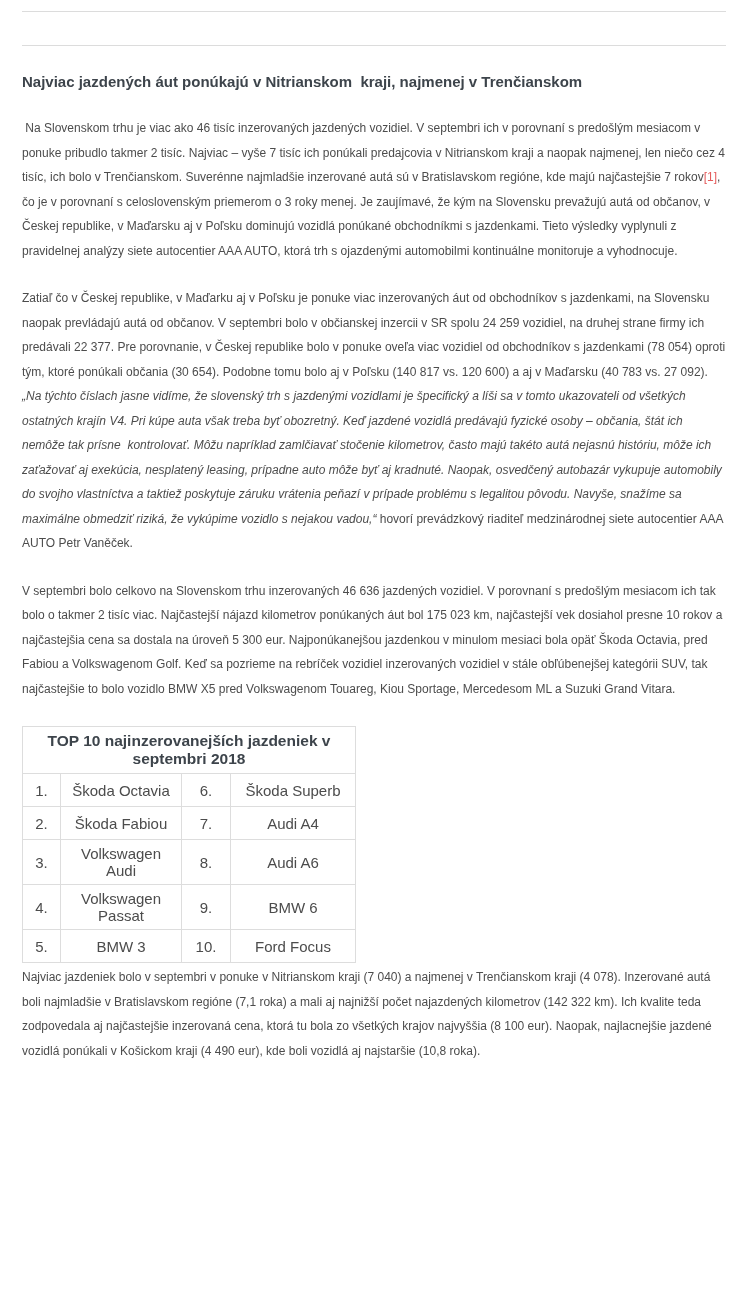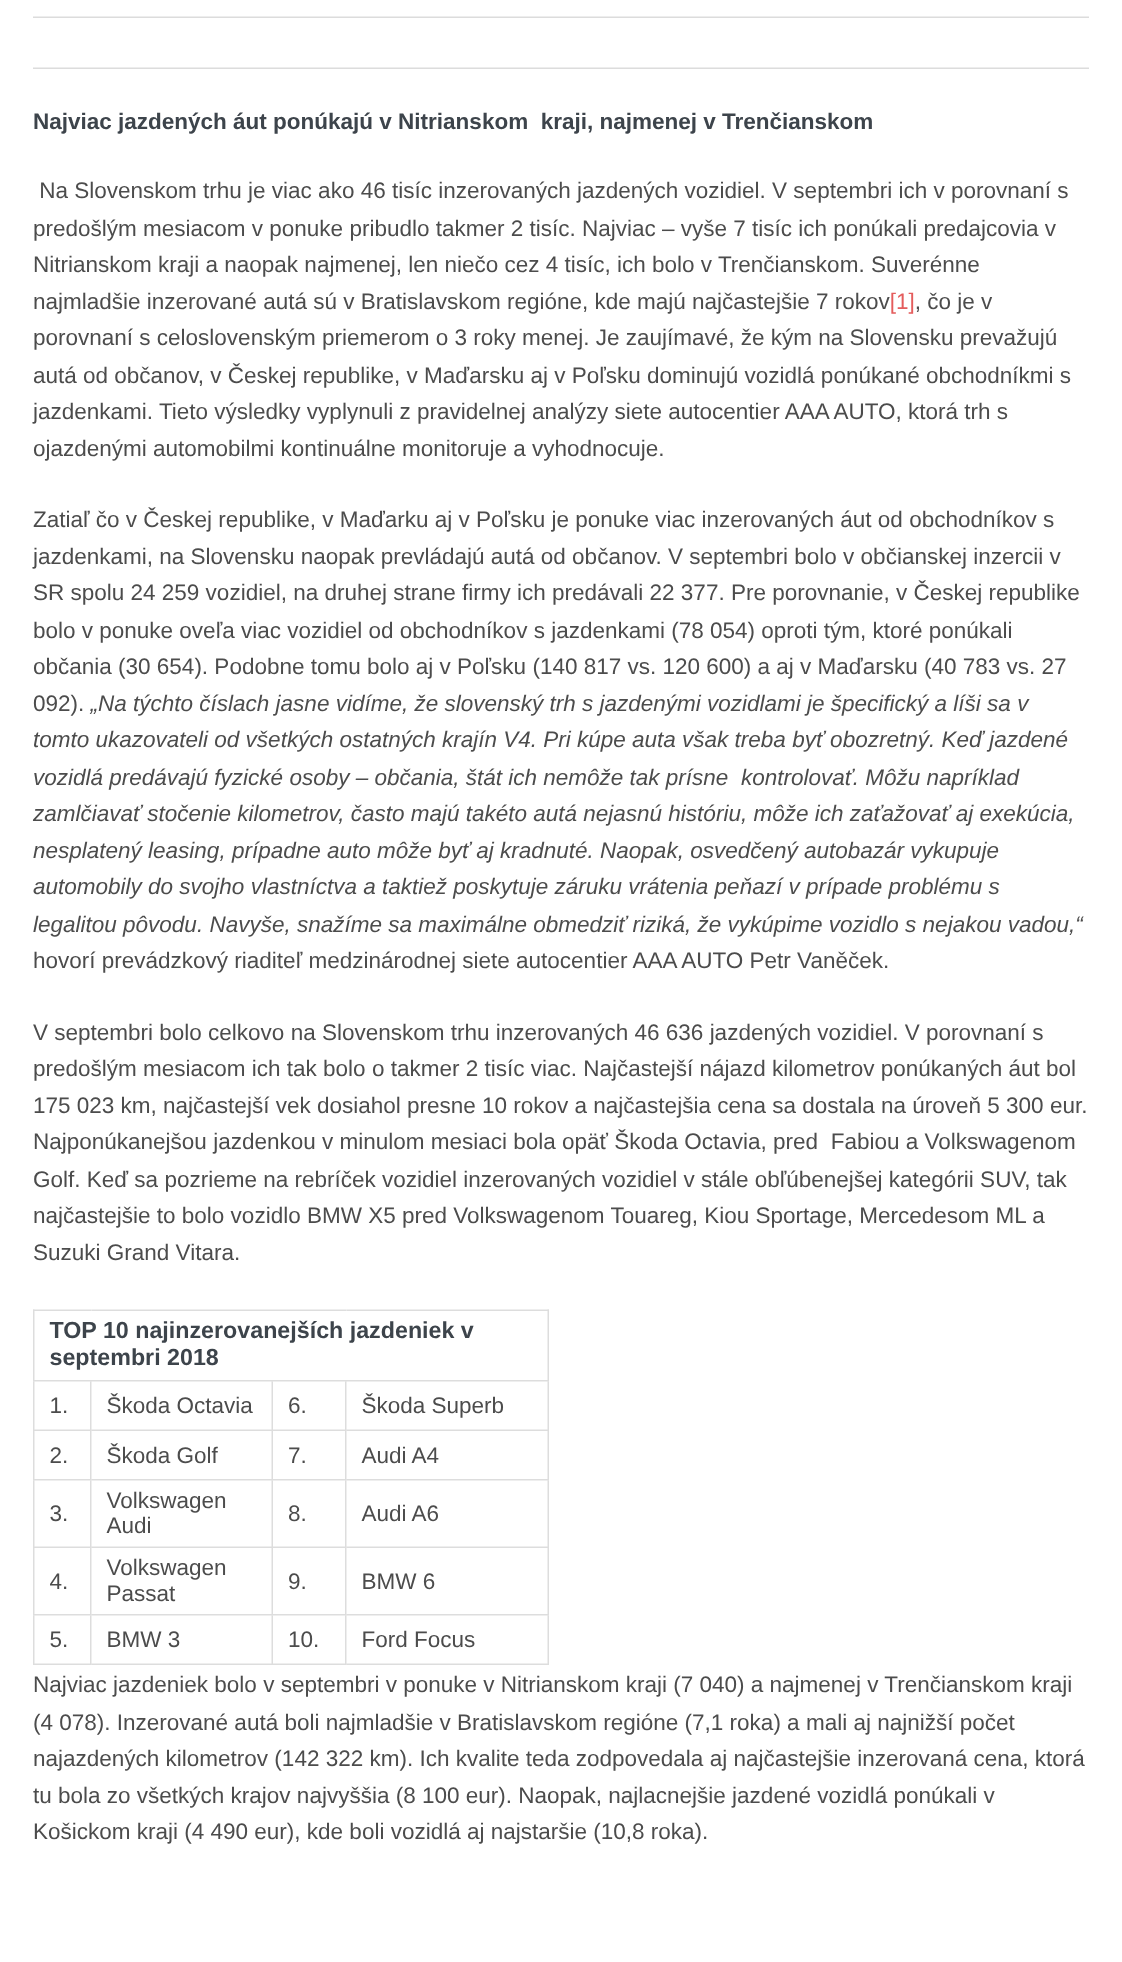--- a/index.html
+++ b/index.html
@@ -34,50 +34,50 @@
   .divider-2 { margin-top: 33px; }
   .subheading {
     margin: 25px 0 4px 0;
     font-size: 15px;
     line-height: 22px;
     font-weight: bold;
     color: #3d444b;
   }
   p.body-text {
     margin: 23px 0 0 0;
-    font-size: 15px;
+    font-size: 12px;
     line-height: 24.5px;
     color: #4c4c4c;
   }
   p.after-table { margin-top: 2px; }
   .ref-mark { color: #e45c5c; text-decoration: none; }
   .quote-italic { font-style: italic; }
   table.top10 {
     border-collapse: collapse;
     margin-top: 25px;
     font-size: 15px;
     color: #4c4c4c;
   }
   table.top10 th, table.top10 td {
     border: 1px solid #dddddd;
     padding: 5px 10px;
     height: 33px;
-    text-align: left;
+    text-align: center;
     vertical-align: middle;
     font-weight: normal;
   }
   table.top10 th.table-title-cell {
     font-weight: bold;
     color: #3d444b;
     font-size: 15.5px;
   }
   .col-rank-l { width: 38px; }
   .col-model-l { width: 121px; }
   .col-rank-r { width: 49px; }
-  .col-model-r { width: 135px; border-radius: 12px; }
+  .col-model-r { width: 125px; border-radius: 12px; }
 </style>
 </head>
 <body>
 
 <div class="page">
 
 
   <hr class="divider divider-1">
   <hr class="divider divider-2">
 
@@ -95,21 +95,21 @@
         <th class="table-title-cell" colspan="4">TOP 10 najinzerovanejších jazdeniek v septembri 2018</th>
       </tr>
       <tr>
         <td class="col-rank-l">1.</td>
         <td class="col-model-l">Škoda Octavia</td>
         <td class="col-rank-r">6.</td>
         <td class="col-model-r">Škoda Superb</td>
       </tr>
       <tr>
         <td>2.</td>
-        <td>Škoda Golf</td>
+        <td>Škoda Fabiou</td>
         <td>7.</td>
         <td>Audi A4</td>
       </tr>
       <tr>
         <td>3.</td>
         <td>Volkswagen Audi</td>
         <td>8.</td>
         <td>Audi A6</td>
       </tr>
       <tr>

